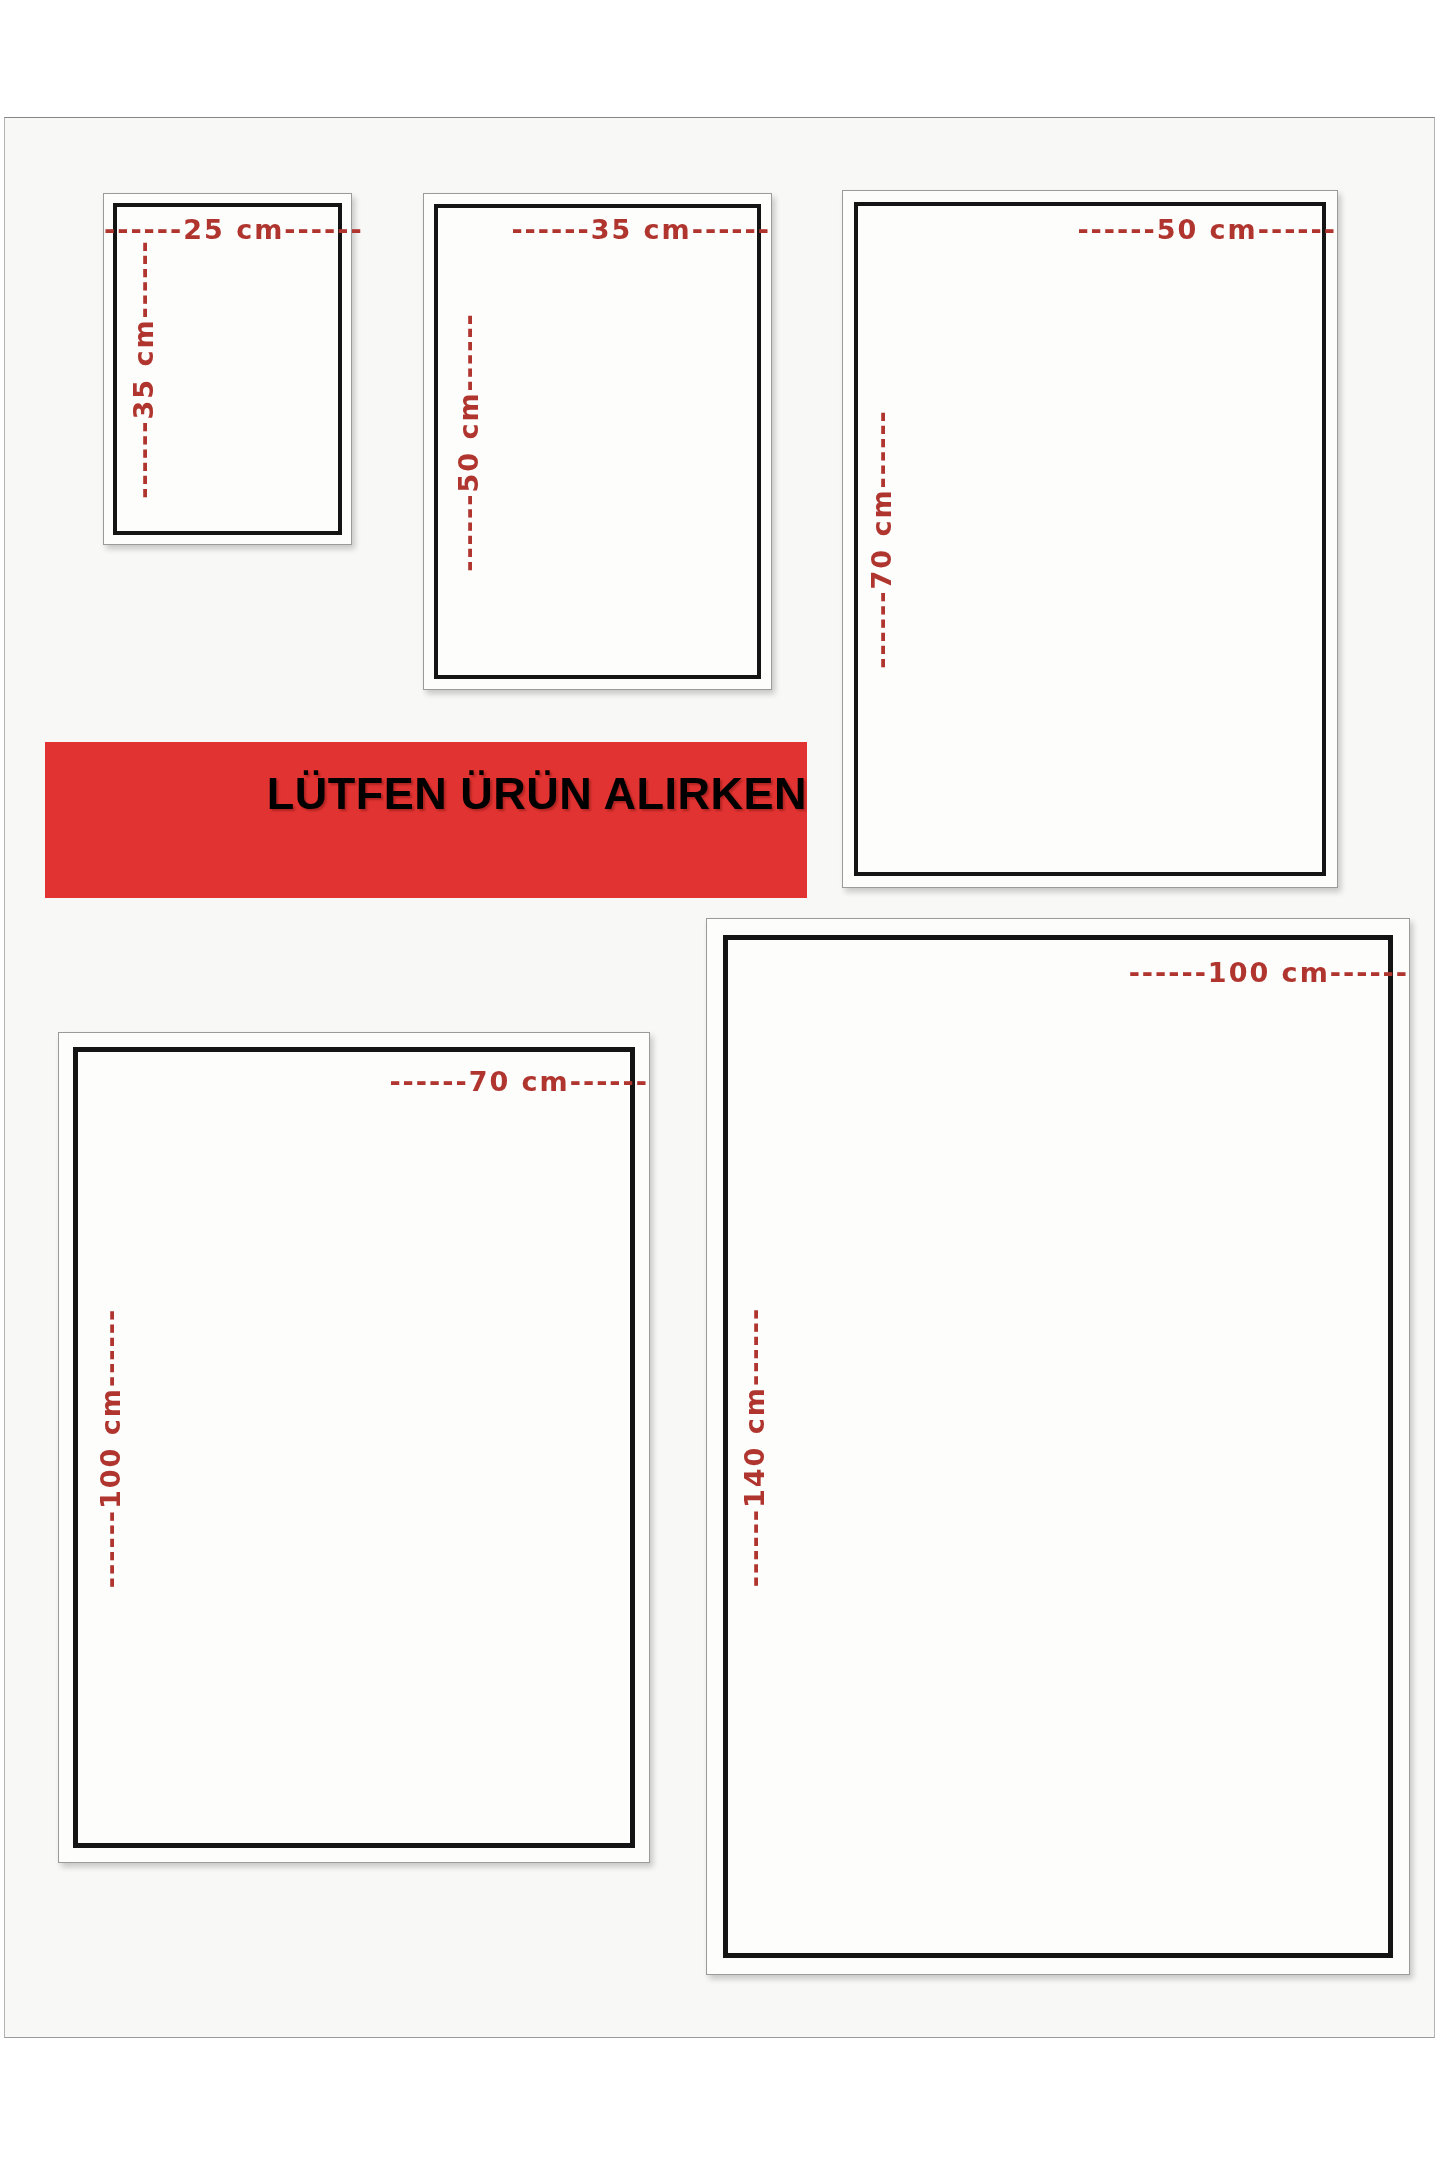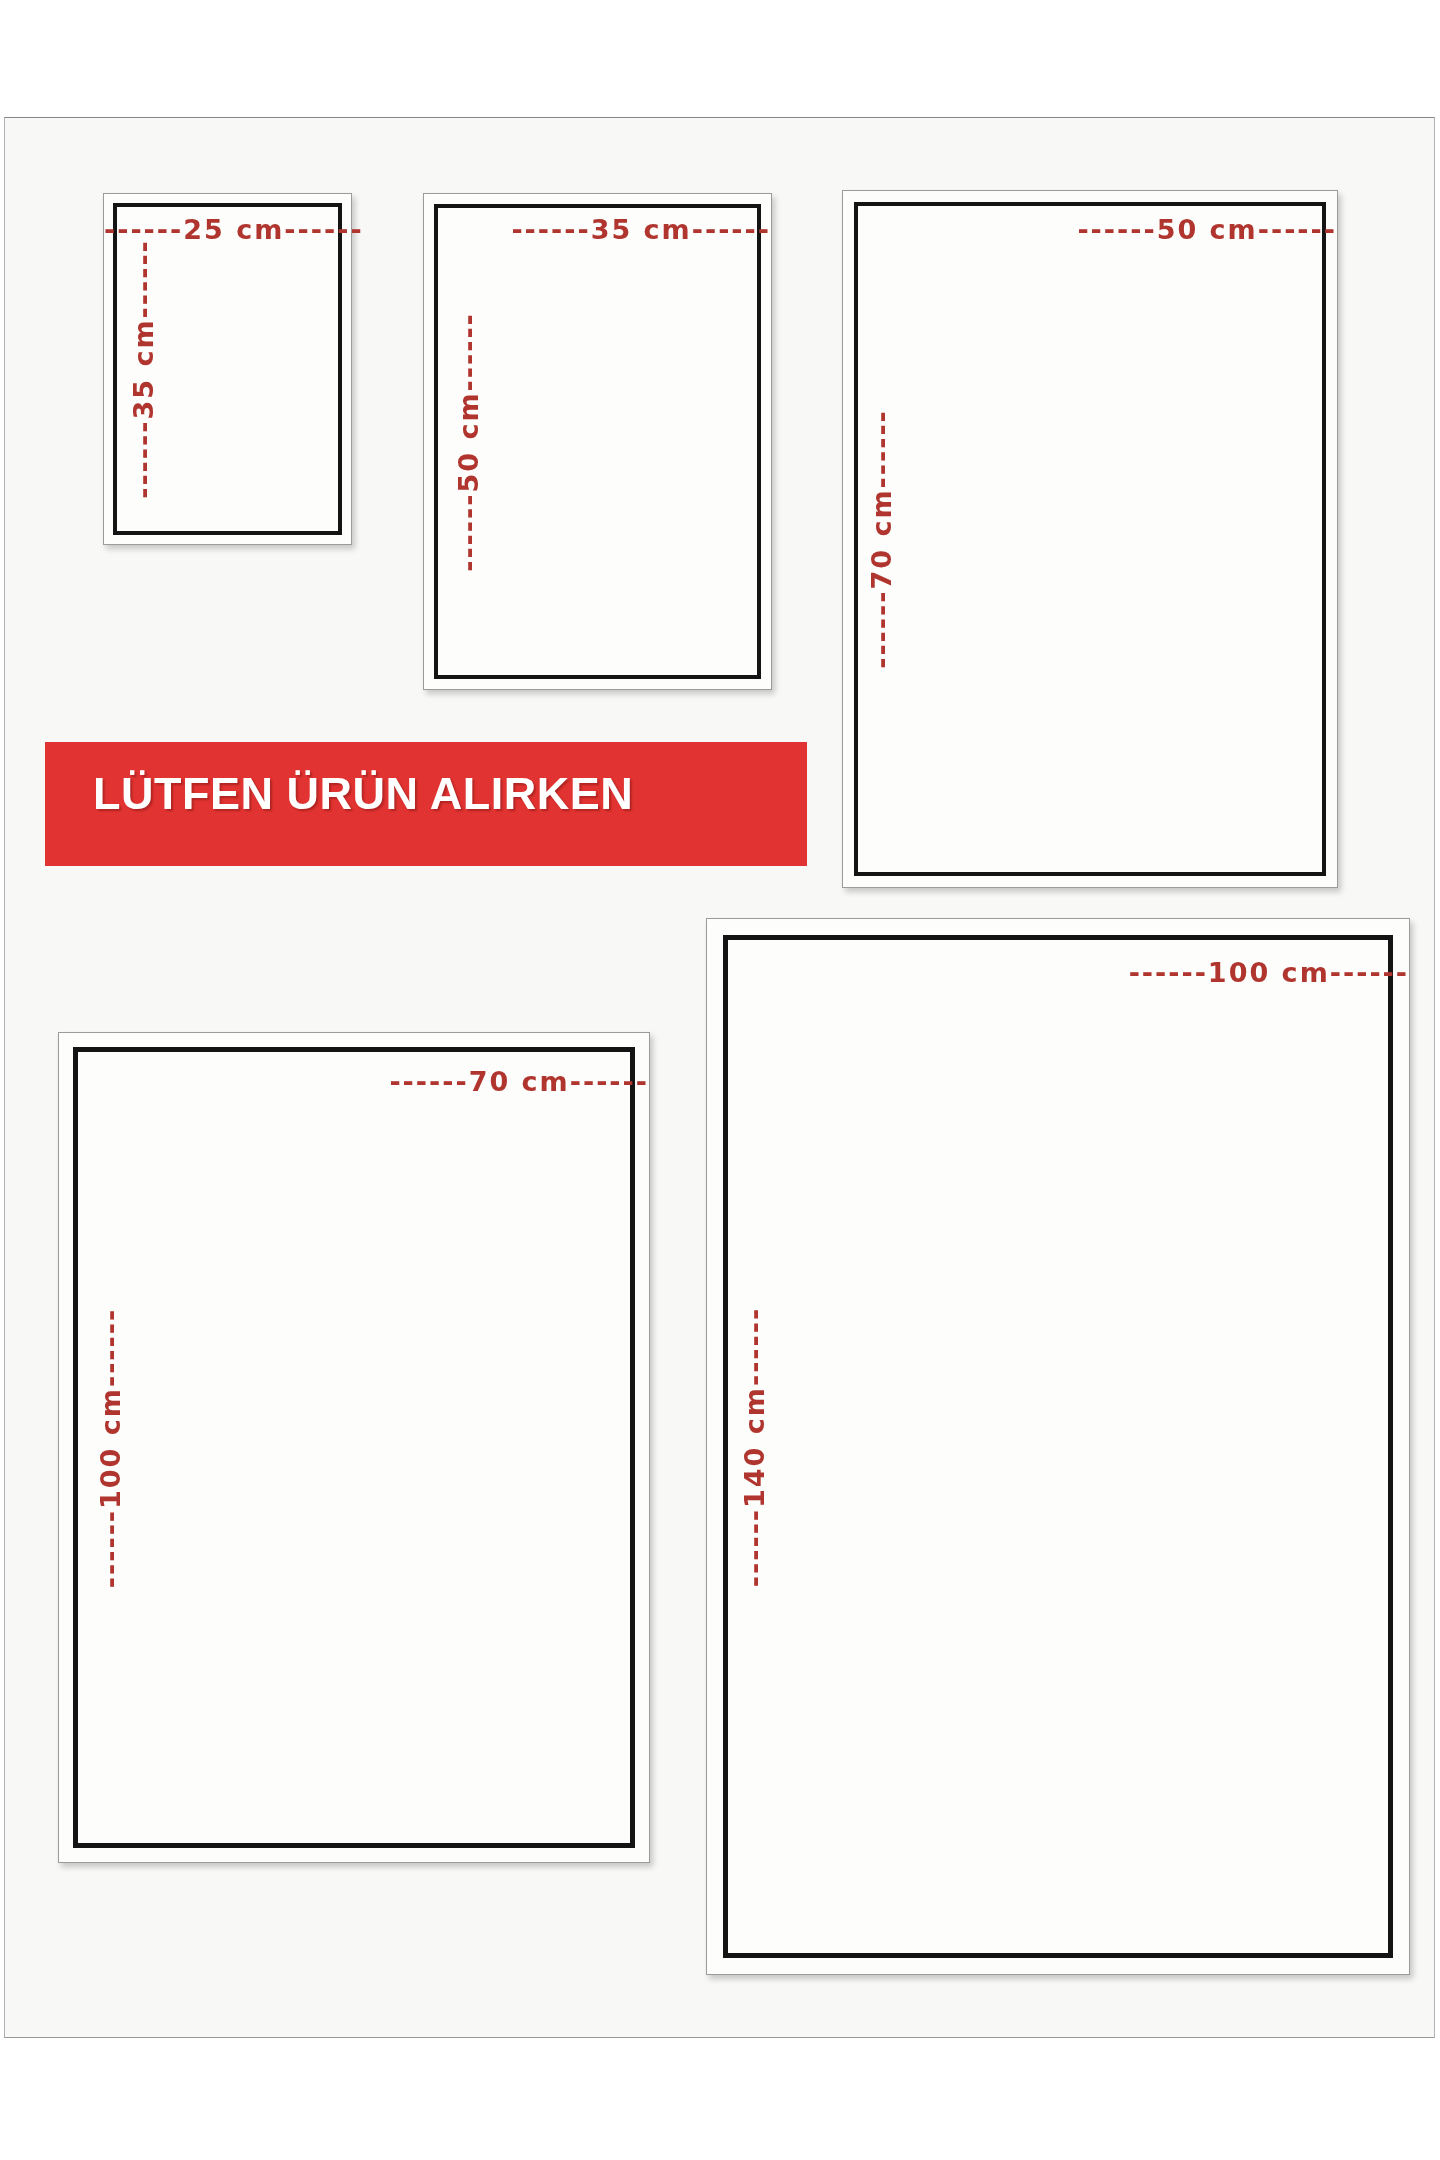--- a/index.html
+++ b/index.html
@@ -93,32 +93,33 @@
   .b5 .frame { inset: 16px; border-width: 5px; }
   .b5 .label-w { top: 38px; }
   .b5 .label-h { left: 32px; }
 
   
   .banner {
     position: absolute;
     left: 45px;
     top: 742px;
     width: 762px;
-    height: 124px;
+    height: 156px;
     background: var(--banner-red, #e13331);
-    color: #ffffff;
+    color: #000000;
     box-sizing: border-box;
     padding: 26px 0 0 48px;
     font-family: "Liberation Sans", sans-serif;
     font-weight: 700;
     font-size: 45px;
     line-height: 1.17;
     letter-spacing: 0.5px;
     text-shadow: 2px 2px 2px rgba(90, 10, 10, 0.35);
     white-space: nowrap;
+    text-align: right;
   }
 </style>
 </head>
 <body>
 
 <div class="page" style="background: rgb(248, 248, 246);"></div>
 
 <div class="size-box b1">
   <div class="frame"></div>
   <div class="label-w">------25 cm------</div>

